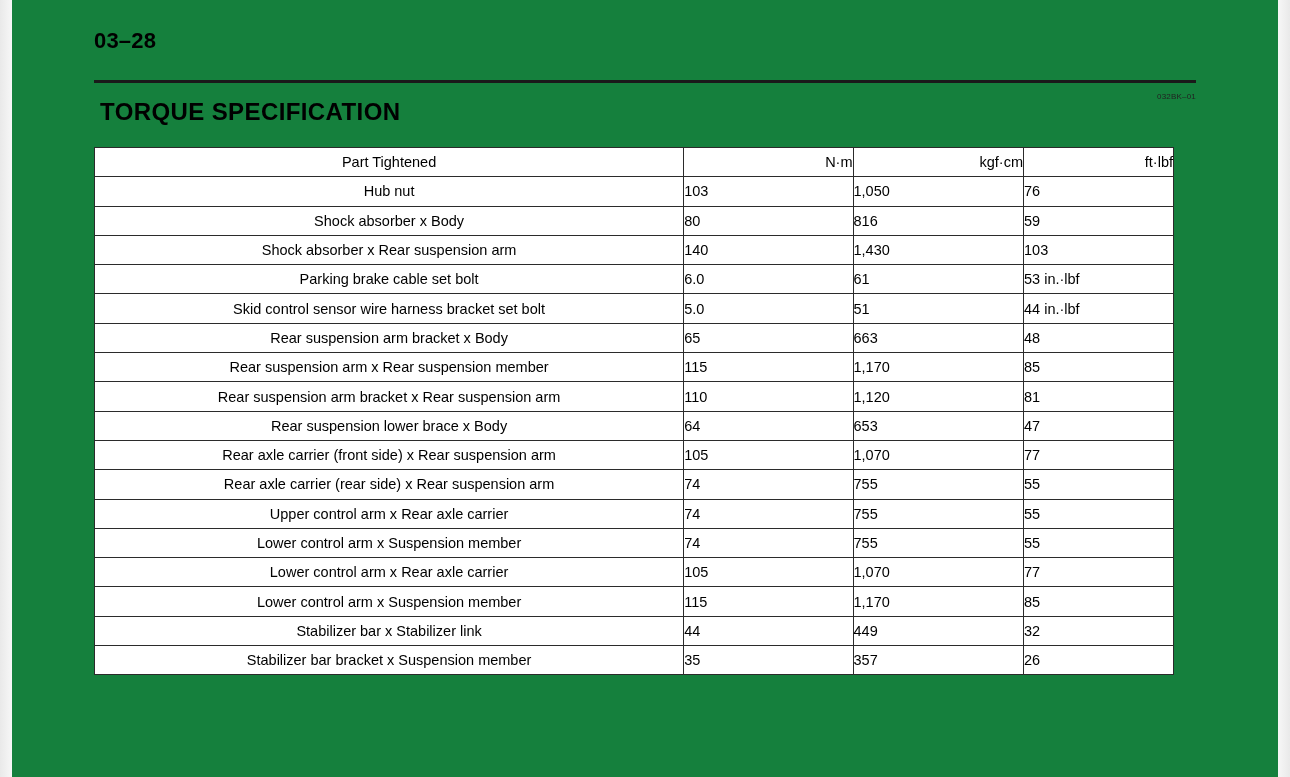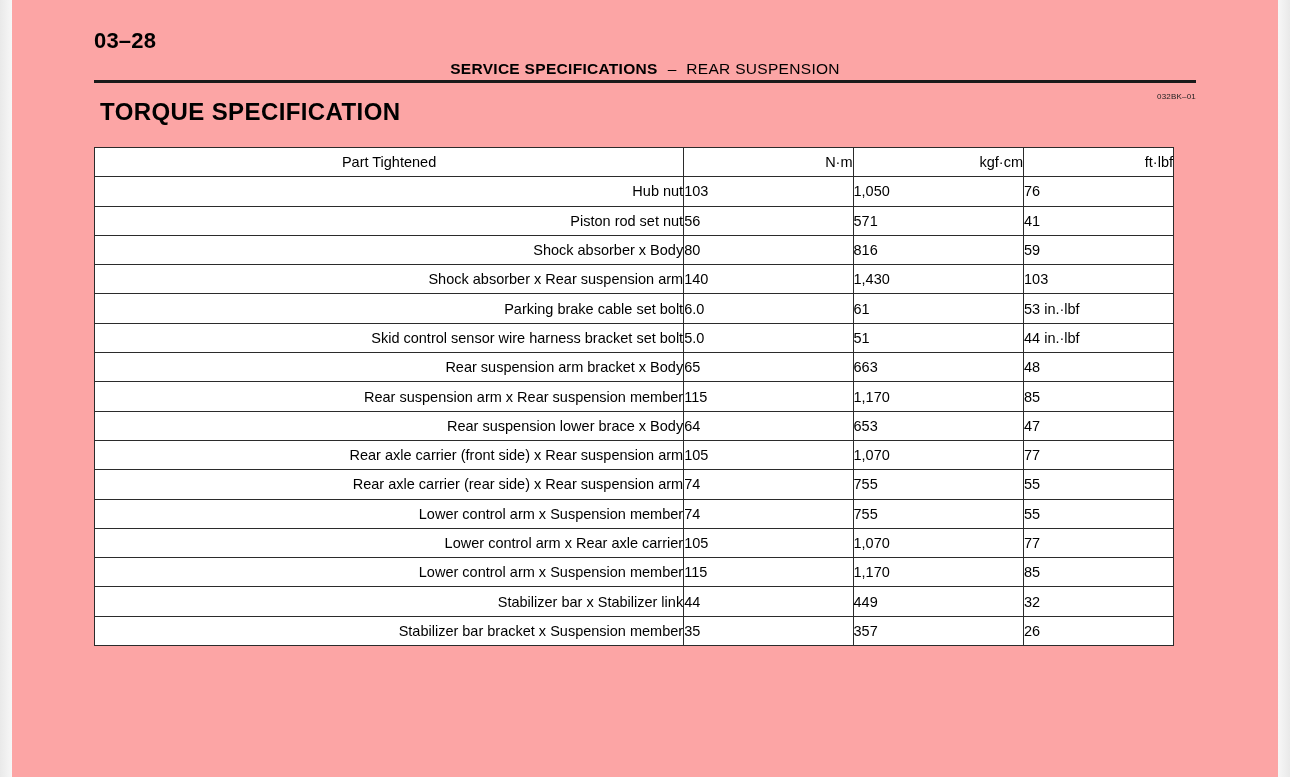--- a/index.html
+++ b/index.html
@@ -28,21 +28,21 @@
   }
   .gutter-left  { left: 0; }
   .gutter-right { right: 0; background: linear-gradient(to left, #e9e9e9, #f7f7f7); }
 
   .page {
     position: absolute;
     left: 12px;
     right: 12px;
     top: 0;
     bottom: 0;
-    background: #fca5a5;
+    background: #15803d;
   }
 
   
   .page-number {
     position: absolute;
     left: 82px;
     top: 28px;
     font-size: 22px;
     font-weight: bold;
     letter-spacing: 0.2px;
@@ -119,36 +119,33 @@
     vertical-align: middle;
     background: #ffffff;
   }
   table.spec-table col.c-part  { width: 54.6%; }
   table.spec-table col.c-nm    { width: 15.7%; }
   table.spec-table col.c-kgf   { width: 15.8%; }
   table.spec-table col.c-ft    { width: 13.9%; }
 
   .th-part   { text-align: center; margin-top: 12px; }
   .th-unit   { text-align: right; }
-  .td-part   { text-align: right; padding-left: 9px; }
+  .td-part   { text-align: center; padding-left: 9px; }
   .td-val    { text-align: left; }
 </style>
 </head>
 <body>
 
 <div class="gutter gutter-left"></div>
 <div class="gutter gutter-right"></div>
 
 <div class="page">
 
   <div class="page-number">03–28</div>
 
-  <div class="running-head">
-    <span class="rh-left">SERVICE SPECIFICATIONS</span><span class="rh-sep">–</span><span class="rh-right">REAR SUSPENSION</span>
-  </div>
 
   <div class="header-rule"></div>
 
   <div class="doc-title">TORQUE SPECIFICATION</div>
 
   <div class="doc-code">032BK–01</div>
 
   <div class="spec-table-wrap">
     <table class="spec-table">
       <colgroup>
@@ -166,26 +163,20 @@
         </tr>
       </thead>
       <tbody id="spec-body">
           <tr>
             <td class="td-part">Hub nut</td>
             <td class="td-val">103</td>
             <td class="td-val">1,050</td>
             <td class="td-val">76</td>
           </tr>
           <tr>
-            <td class="td-part">Piston rod set nut</td>
-            <td class="td-val">56</td>
-            <td class="td-val">571</td>
-            <td class="td-val">41</td>
-          </tr>
-          <tr>
             <td class="td-part">Shock absorber x Body</td>
             <td class="td-val">80</td>
             <td class="td-val">816</td>
             <td class="td-val">59</td>
           </tr>
           <tr>
             <td class="td-part">Shock absorber x Rear suspension arm</td>
             <td class="td-val">140</td>
             <td class="td-val">1,430</td>
             <td class="td-val">103</td>
@@ -208,38 +199,50 @@
             <td class="td-val">663</td>
             <td class="td-val">48</td>
           </tr>
           <tr>
             <td class="td-part">Rear suspension arm x Rear suspension member</td>
             <td class="td-val">115</td>
             <td class="td-val">1,170</td>
             <td class="td-val">85</td>
           </tr>
           <tr>
+            <td class="td-part">Rear suspension arm bracket x Rear suspension arm</td>
+            <td class="td-val">110</td>
+            <td class="td-val">1,120</td>
+            <td class="td-val">81</td>
+          </tr>
+          <tr>
             <td class="td-part">Rear suspension lower brace x Body</td>
             <td class="td-val">64</td>
             <td class="td-val">653</td>
             <td class="td-val">47</td>
           </tr>
           <tr>
             <td class="td-part">Rear axle carrier (front side) x Rear suspension arm</td>
             <td class="td-val">105</td>
             <td class="td-val">1,070</td>
             <td class="td-val">77</td>
           </tr>
           <tr>
             <td class="td-part">Rear axle carrier (rear side) x Rear suspension arm</td>
             <td class="td-val">74</td>
             <td class="td-val">755</td>
             <td class="td-val">55</td>
           </tr>
           <tr>
+            <td class="td-part">Upper control arm x Rear axle carrier</td>
+            <td class="td-val">74</td>
+            <td class="td-val">755</td>
+            <td class="td-val">55</td>
+          </tr>
+          <tr>
             <td class="td-part">Lower control arm x Suspension member</td>
             <td class="td-val">74</td>
             <td class="td-val">755</td>
             <td class="td-val">55</td>
           </tr>
           <tr>
             <td class="td-part">Lower control arm x Rear axle carrier</td>
             <td class="td-val">105</td>
             <td class="td-val">1,070</td>
             <td class="td-val">77</td>

